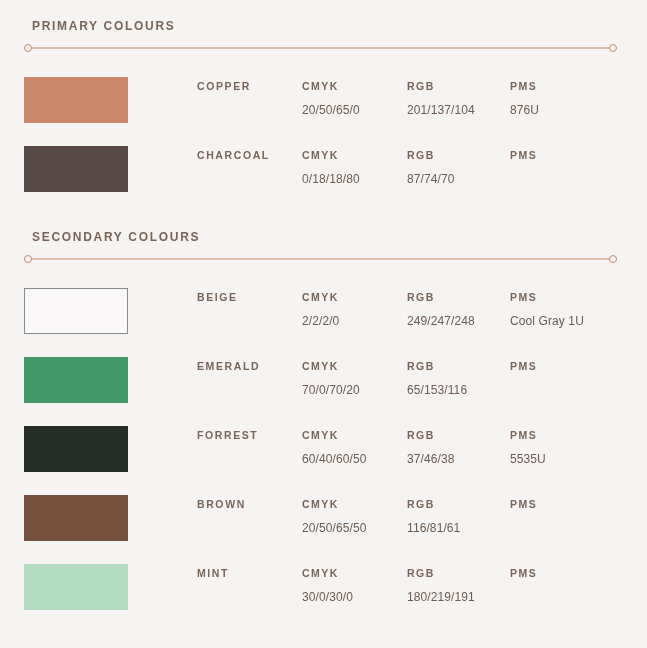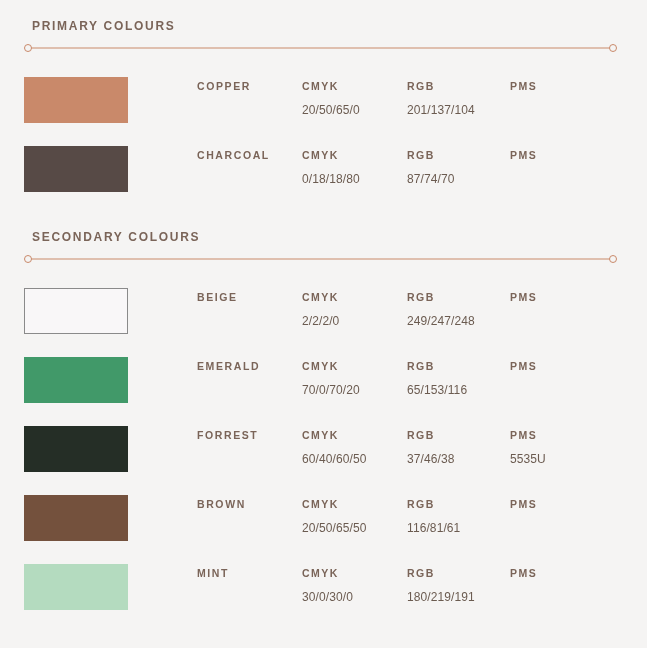--- a/index.html
+++ b/index.html
@@ -150,20 +150,21 @@
           <div class="col col-cmyk">
             <div class="col-label">CMYK</div>
             <div class="col-value">20/50/65/0</div>
           </div>
           <div class="col col-rgb">
             <div class="col-label">RGB</div>
             <div class="col-value">201/137/104</div>
           </div>
           <div class="col col-pms">
             <div class="col-label">PMS</div>
+            <div class="col-value">876U</div>
           </div>
         </div>
       </div>
 
       <div class="colour-row">
         <div class="swatch" style="background: rgb(87, 74, 70);"></div>
         <div class="meta">
           <div class="col col-name">
             <div class="col-label">CHARCOAL</div>
           </div>
@@ -205,20 +206,21 @@
           <div class="col col-cmyk">
             <div class="col-label">CMYK</div>
             <div class="col-value">2/2/2/0</div>
           </div>
           <div class="col col-rgb">
             <div class="col-label">RGB</div>
             <div class="col-value">249/247/248</div>
           </div>
           <div class="col col-pms">
             <div class="col-label">PMS</div>
+            <div class="col-value">Cool Gray 1U</div>
           </div>
         </div>
       </div>
 
       <div class="colour-row">
         <div class="swatch" style="background: rgb(65, 153, 105);"></div>
         <div class="meta">
           <div class="col col-name">
             <div class="col-label">EMERALD</div>
           </div>

